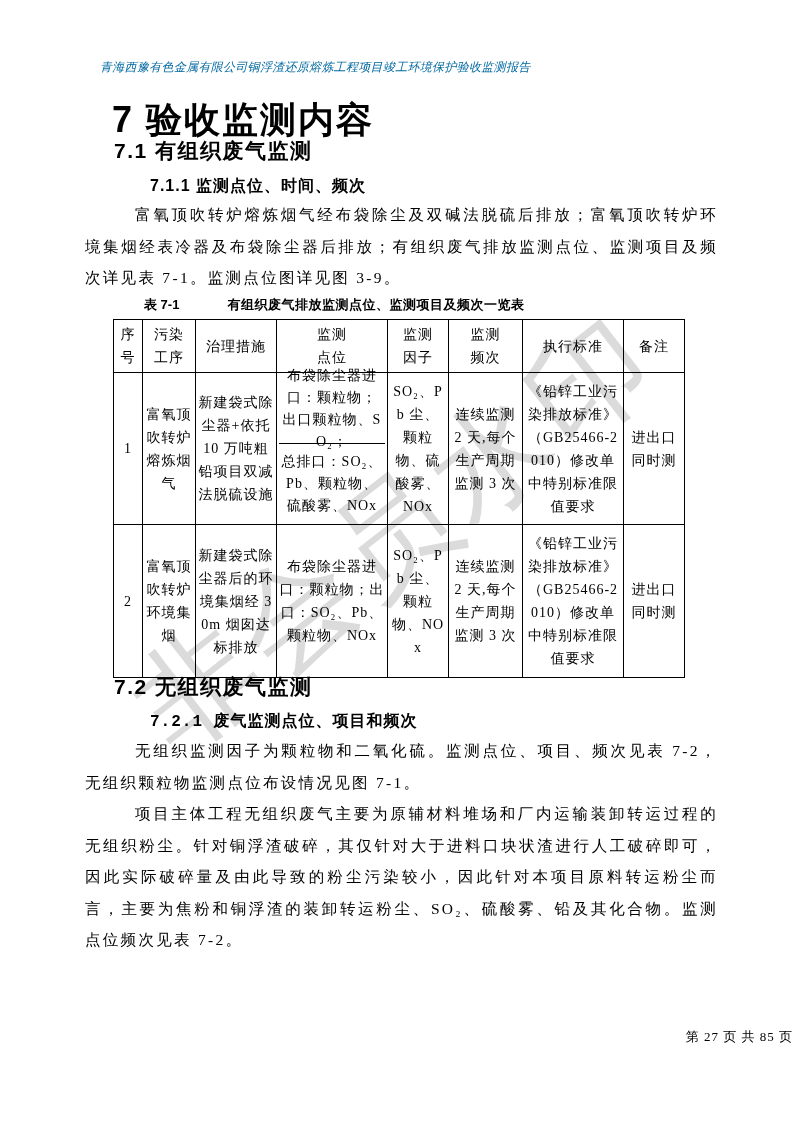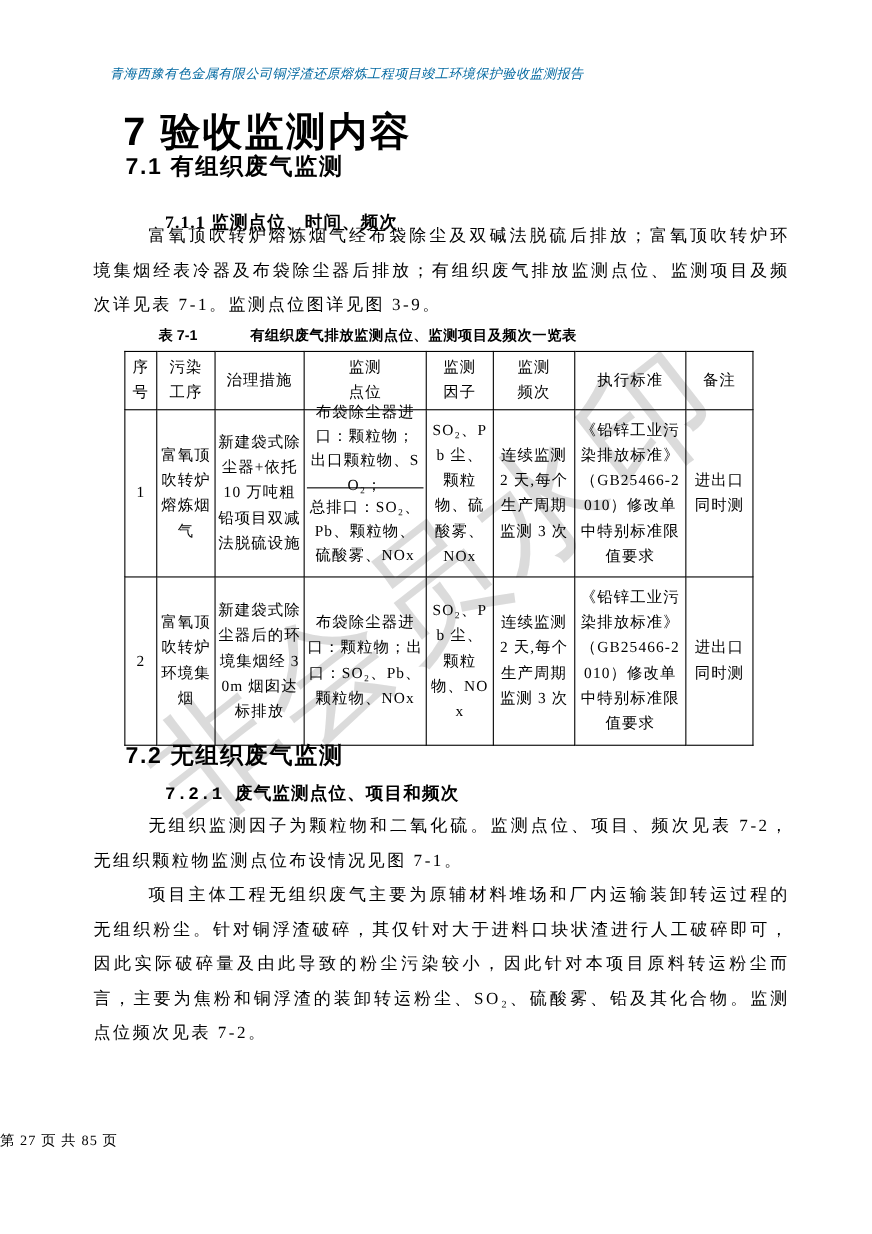--- a/index.html
+++ b/index.html
@@ -51,21 +51,21 @@
     white-space:nowrap;
   }
   .h2.s71{left:114px;top:137px;}
   .h2.s72{left:114px;top:673px;}
   .h3{
     font-size:16px;font-weight:bold;
     letter-spacing:1px;
     font-family:"Liberation Sans", sans-serif;
     white-space:nowrap;
   }
-  .h3.s711{left:150px;top:192px;font-family:Liberation Serif, serif;}
+  .h3.s711{left:150px;top:176px;}
   .h3.s721{left:150px;top:711px;font-family:Liberation Mono, monospace;}
 
   .para-block{left:85px;width:633px;}
   .para-block p{
     margin:0;
     font-size:15.5px;
     line-height:31.5px;
     letter-spacing:2.3px;
     text-align:justify;
     text-justify:inter-character;
@@ -109,21 +109,21 @@
   td.split .sub{
     display:flex;align-items:center;justify-content:center;
     padding:1px 2px;
     line-height:22px;
   }
   td.split .sub-a{height:67px;border-bottom:1.4px solid #000;}
   td.split .sub-b{height:77px;}
 
   .footer{
     left:0;top:1028px;width:793px;
-    text-align:left;
+    text-align:right;
     font-size:13px;
     letter-spacing:1px;
     white-space:nowrap;
   }
 </style>
 </head>
 <body>
 
 <div class="page">
 

